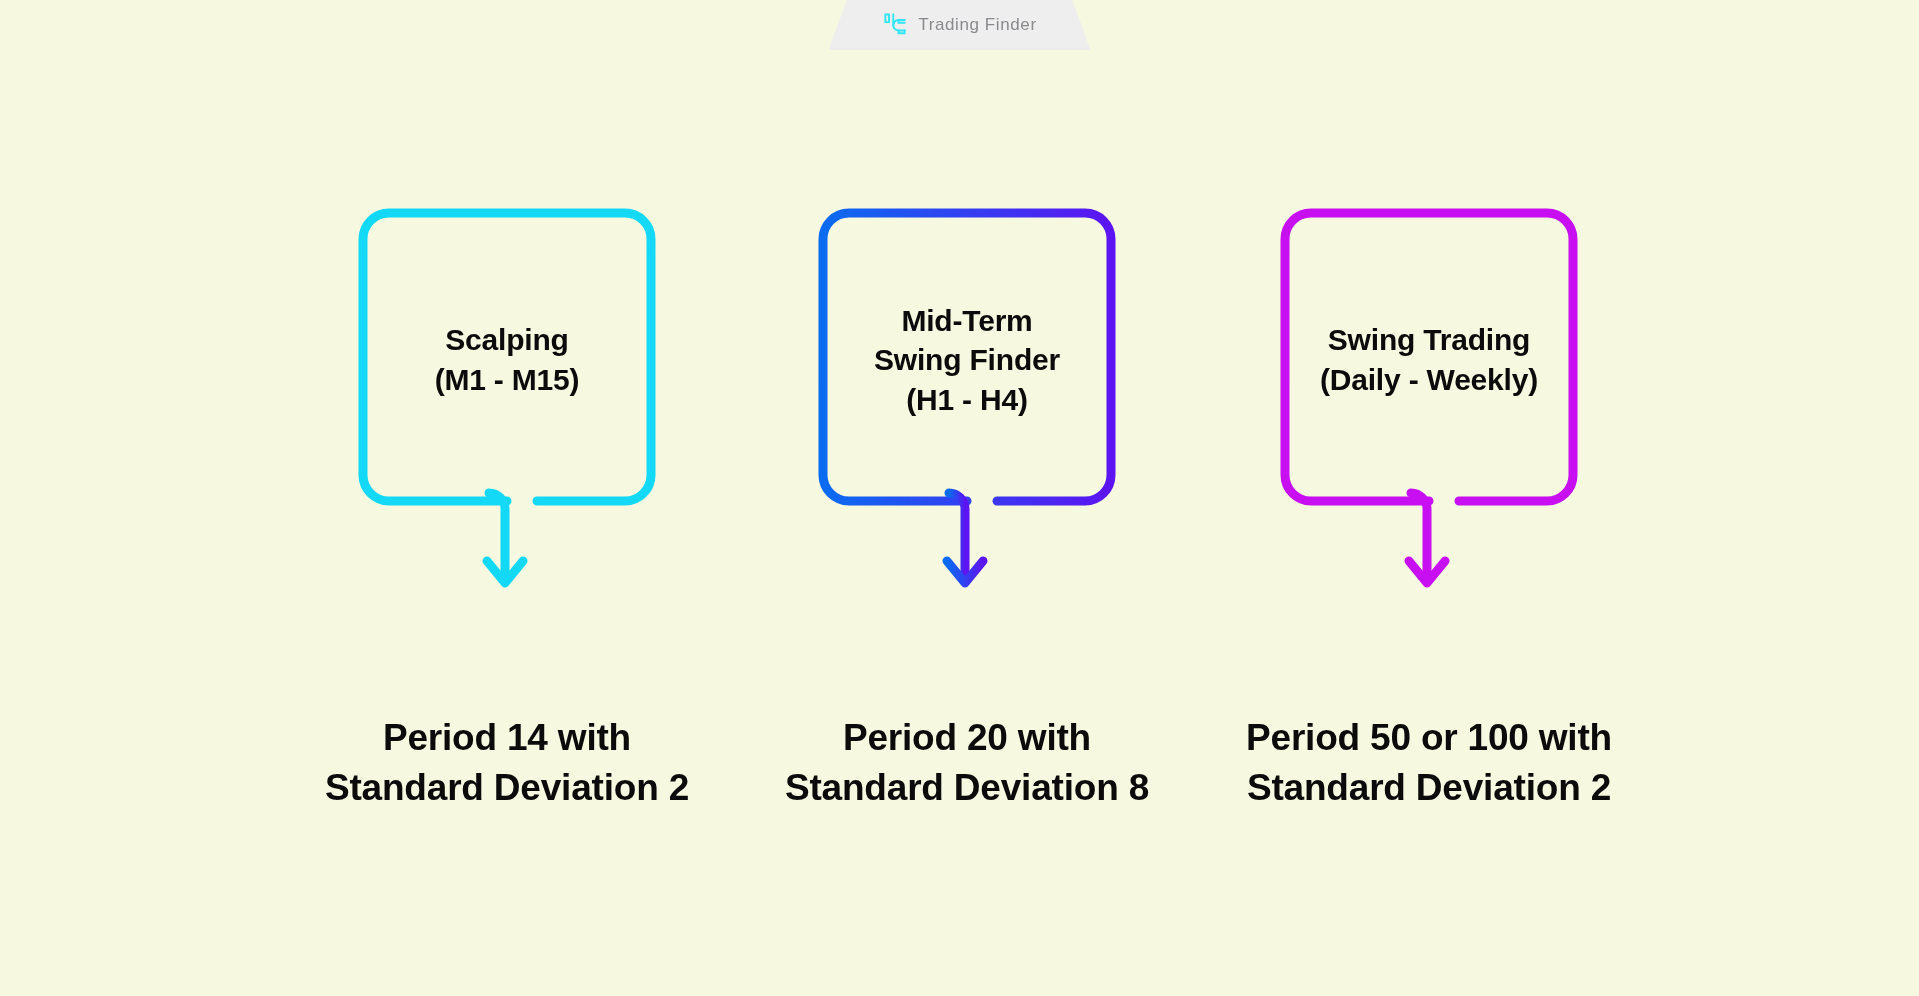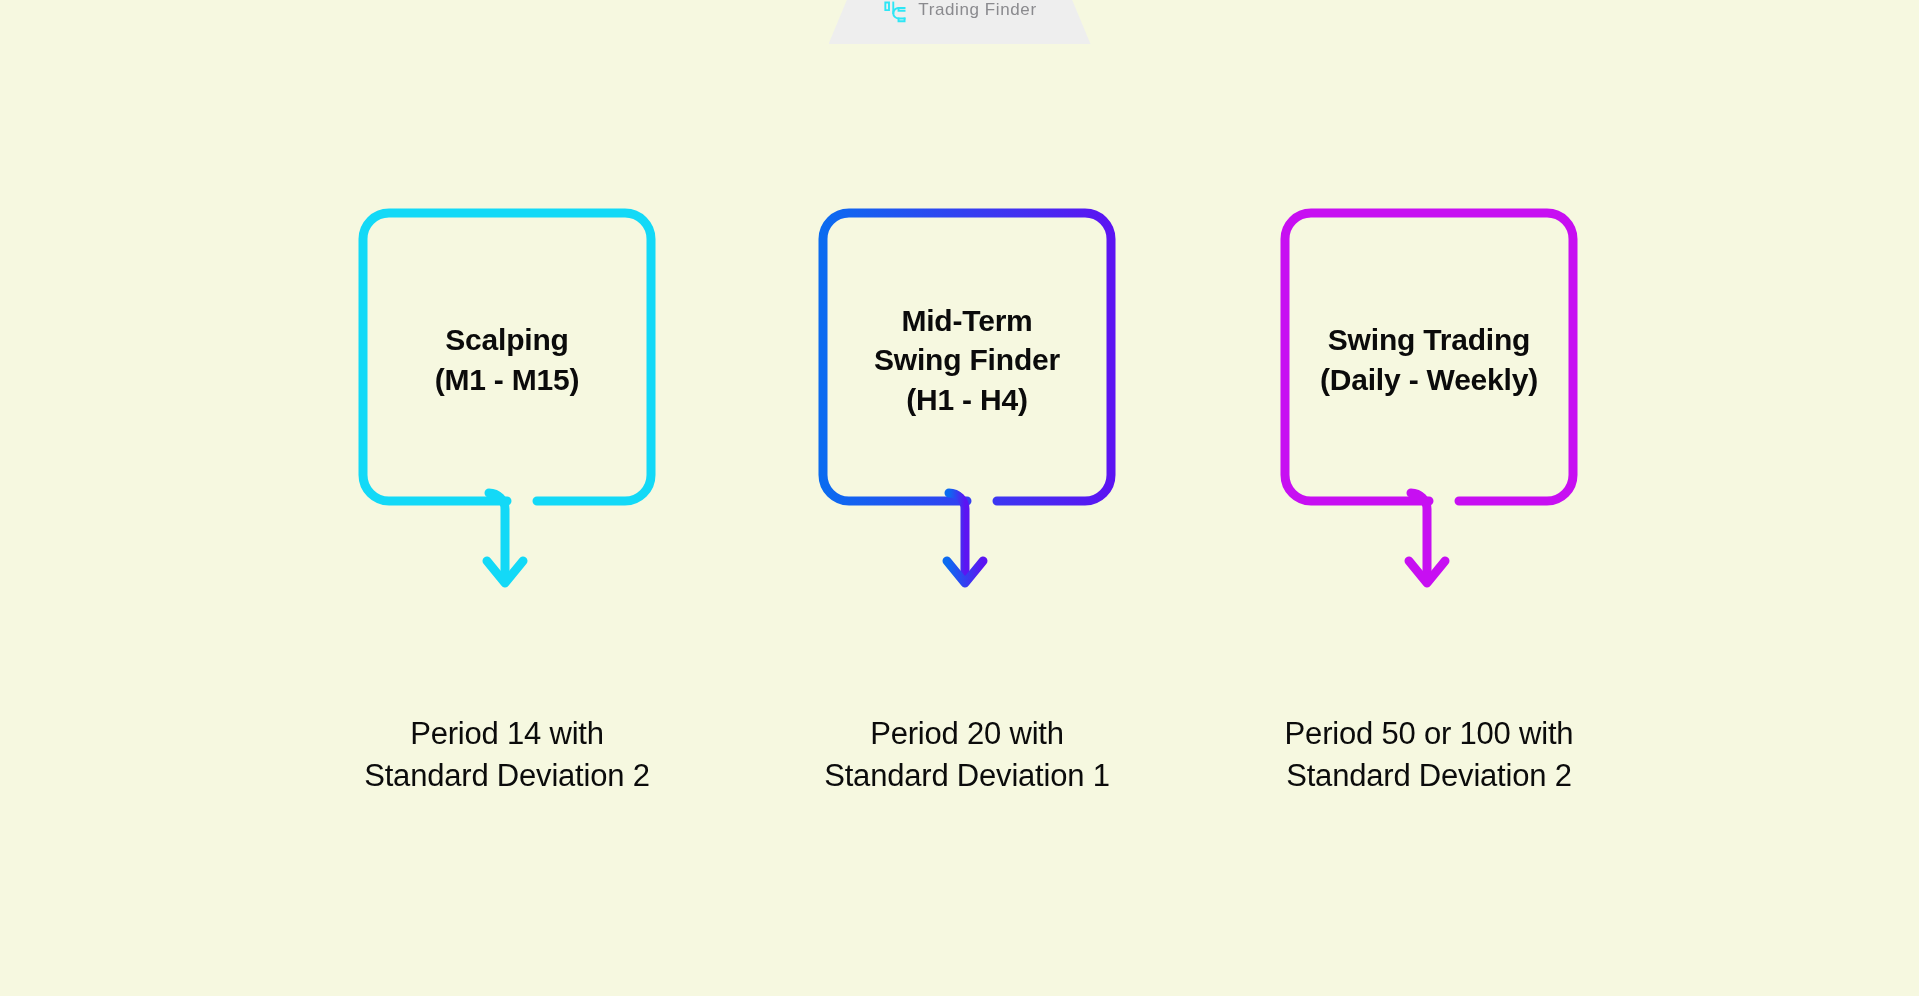--- a/index.html
+++ b/index.html
@@ -17,25 +17,25 @@
     position: relative;
   }
 
   
   #brand-tab {
     position: absolute;
     top: 0;
     left: 50%;
     transform: translateX(-50%);
     width: 262px;
-    height: 44px;
+    height: 50px;
     background: #eeeeee;
     clip-path: polygon(7% 0%, 93% 0%, 100% 100%, 0% 100%);
     display: flex;
-    align-items: flex-start;
+    align-items: center;
     justify-content: center;
     gap: 9px;
     z-index: 20;
   }
   #brand-tab .brand-mark {
     width: 27px;
     height: 27px;
     display: block;
     flex: 0 0 auto;
   }
@@ -98,22 +98,22 @@
     line-height: 1.32;
     color: #0b0b0b;
     letter-spacing: -0.2px;
     white-space: pre-line;
   }
 
   
   .caption {
     margin-top: 64px;
     text-align: center;
-    font-size: 31px;
-    font-weight: 400;
+    font-size: 37px;
+    font-weight: 700;
     line-height: 1.36;
     color: #0b0b0b;
     letter-spacing: -0.2px;
     white-space: pre-line;
     width: 470px;
   }
 </style>
 </head>
 <body style="background: rgb(246, 248, 224);">
 
@@ -167,21 +167,21 @@
         </defs>
         <path d="M170 296 H52 A26 26 0 0 1 26 270 V34 A26 26 0 0 1 52 8 H288 A26 26 0 0 1 314 34 V270 A26 26 0 0 1 288 296 H200" fill="none" stroke="url(#grad1)" stroke-width="9" stroke-linecap="round" stroke-linejoin="round"></path>
         <path d="M152 288 A16 16 0 0 1 168 304 V372" fill="none" stroke="url(#grad1)" stroke-width="9" stroke-linecap="round" stroke-linejoin="round"></path>
         <path d="M150 356 L168 378 L186 356" fill="none" stroke="url(#grad1)" stroke-width="9" stroke-linecap="round" stroke-linejoin="round"></path>
       </svg>
       <div class="card-label">Mid-Term
 Swing Finder
 (H1 - H4)</div>
     </div>
     <div class="caption">Period 20 with
-Standard Deviation 1</div>
+Standard Deviation 8</div>
   </div>
 
   <div class="column col-2">
     <div class="card-wrap">
       <svg class="card-svg" viewBox="0 0 340 444">
         <defs>
           <linearGradient id="grad2" x1="0" y1="0" x2="1" y2="0">
             <stop offset="0%" stop-color="#c70ff2"></stop>
             <stop offset="100%" stop-color="#c70ff2"></stop>
           </linearGradient>

